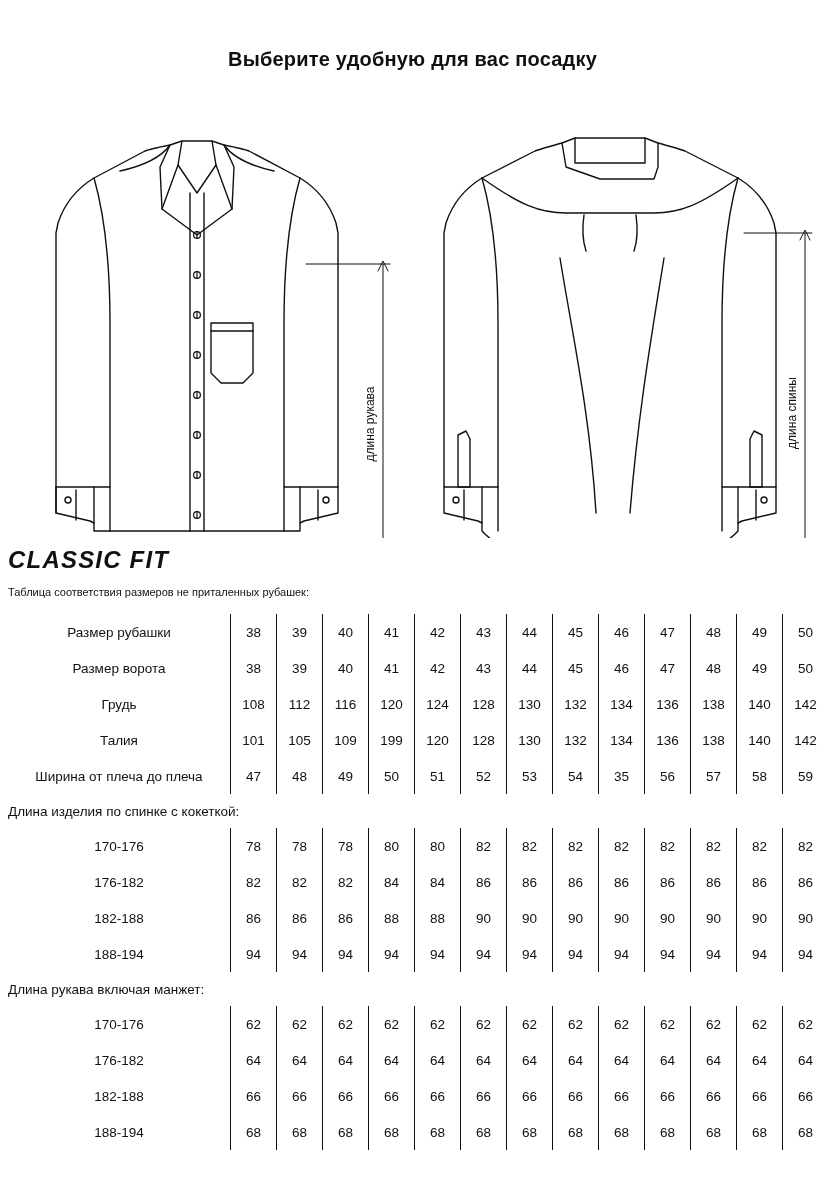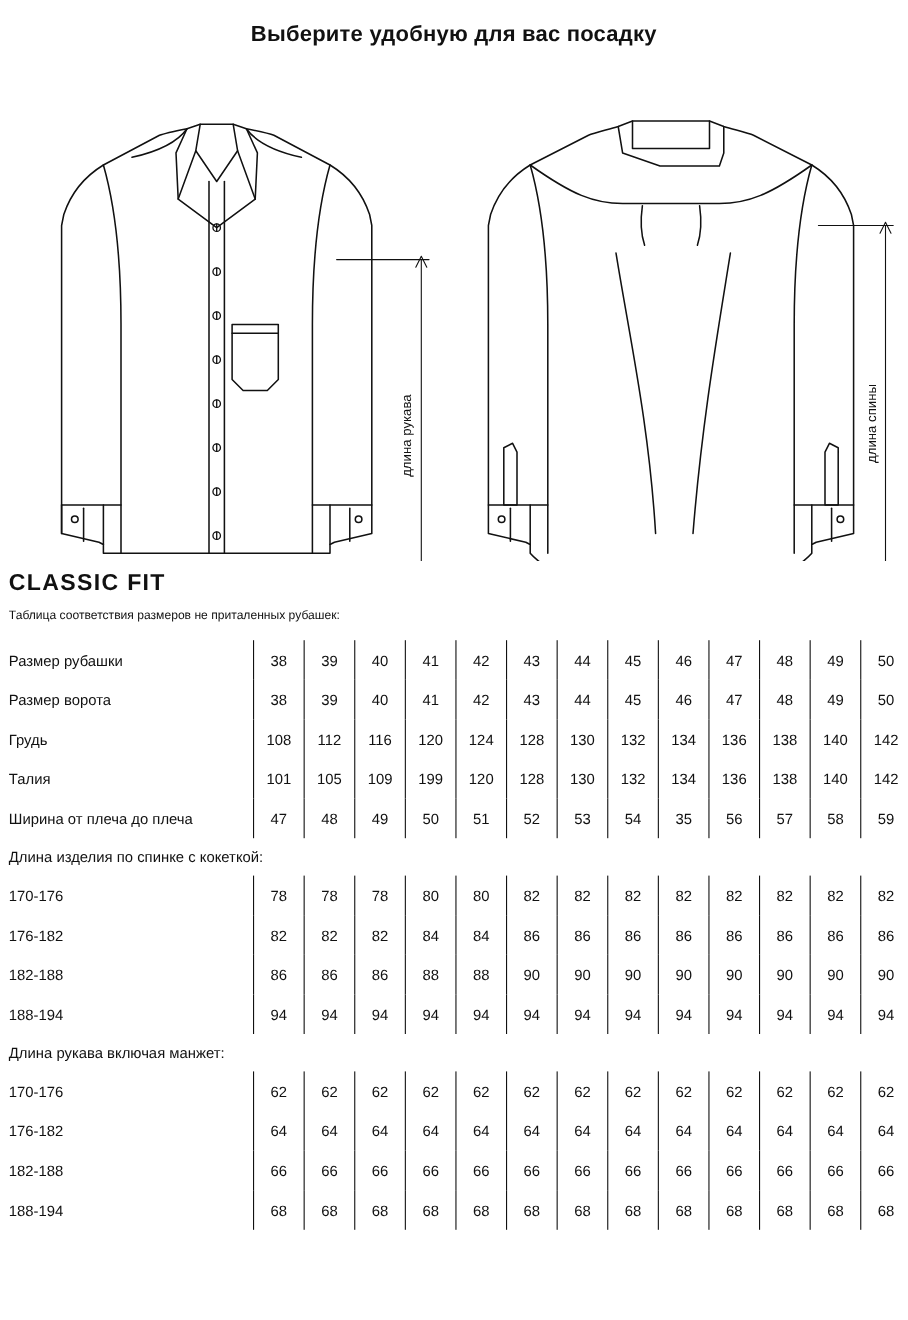--- a/index.html
+++ b/index.html
@@ -17,38 +17,39 @@
   .page {
     position: relative;
     width: 825px;
     height: 1200px;
   }
   .title {
     text-align: center;
     font-size: 20px;
     font-weight: bold;
     color: #111;
-    padding-top: 20px;
+    padding-top: 48px;
     letter-spacing: 0.2px;
   }
   .diagram-area {
     position: relative;
     width: 825px;
     height: 455px;
     margin-top: 12px;
   }
   .diagram-area svg {
     display: block;
   }
   .fit-heading {
-    font-size: 21px;
+    font-size: 24px;
     font-weight: bold;
     letter-spacing: 1.2px;
     margin: 0 0 0 8px;
     padding-top: 8px;
+    font-style: italic;
   }
   .subtitle {
     font-size: 11px;
     margin: 12px 0 0 8px;
     color: #111;
   }
   table.sizes {
     margin-top: 16px;
     border-collapse: collapse;
     width: 817px;
@@ -57,21 +58,21 @@
   }
   table.sizes td {
     font-size: 13.5px;
     padding: 0;
     height: 36px;
     vertical-align: middle;
     color: #111;
   }
   td.rowlabel {
     width: 222px;
-    text-align: left;
+    text-align: center;
     padding-left: 0;
     white-space: nowrap;
   }
   td.val {
     text-align: center;
     border-left: 1px solid #111;
     width: 45px;
   }
   tr.section td {
     border-left: none;

